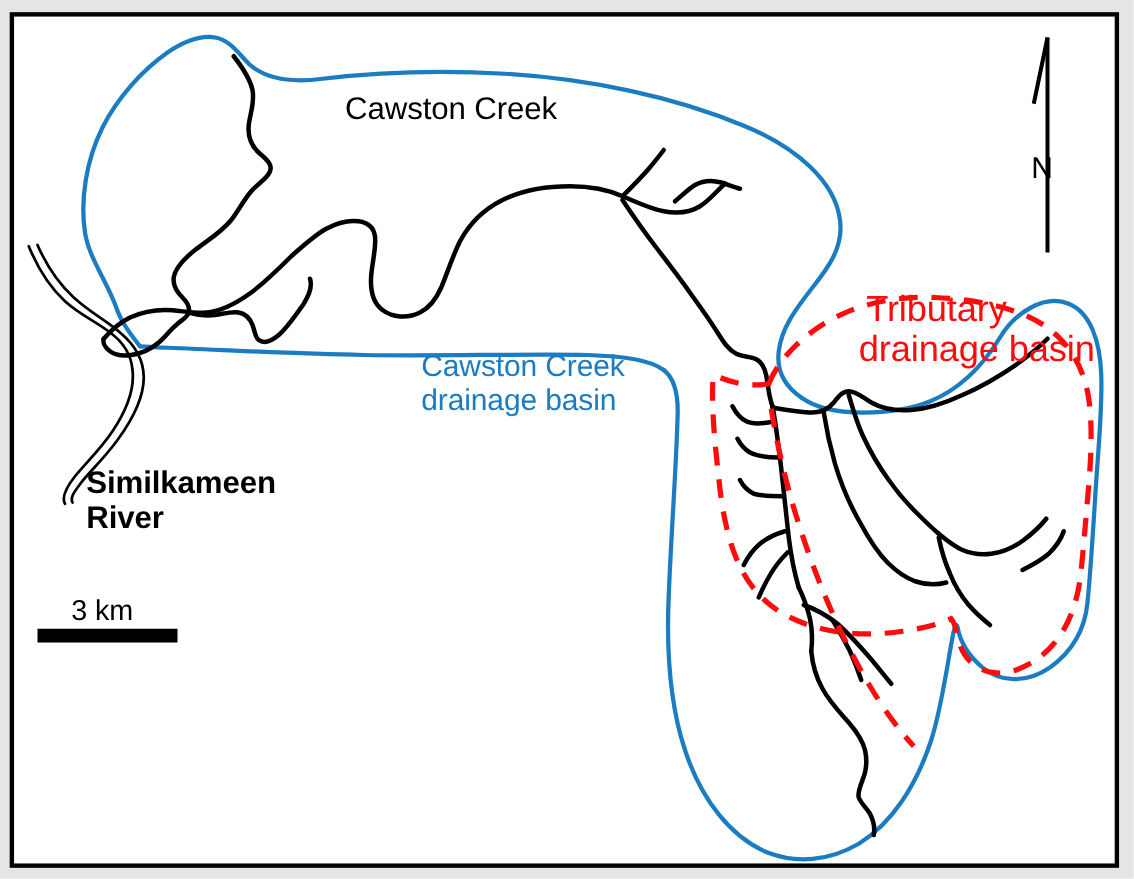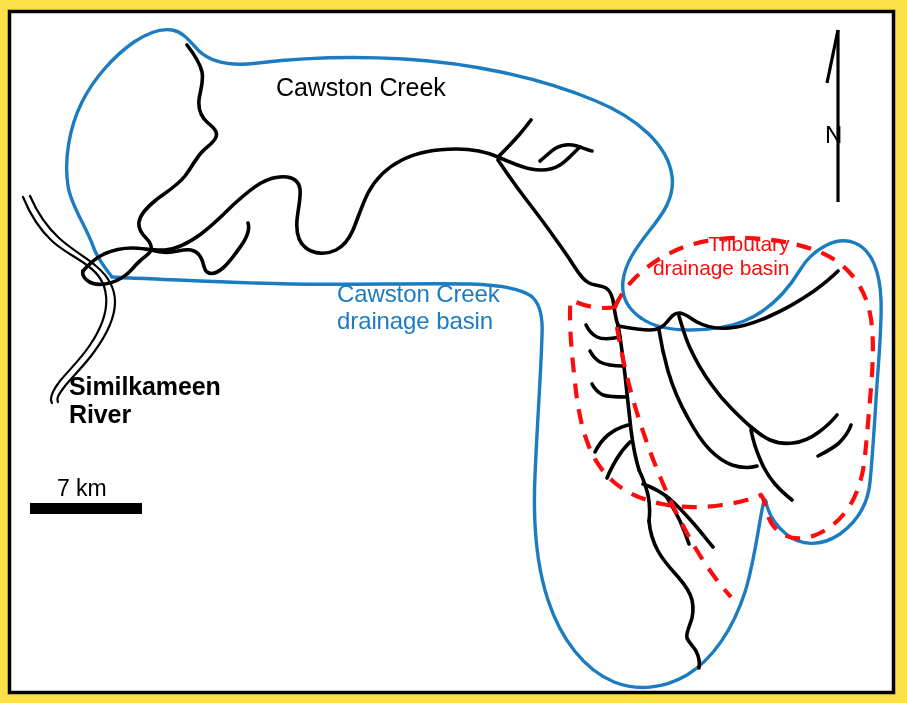--- a/index.html
+++ b/index.html
@@ -8,21 +8,21 @@
     padding: 0;
     background: #ffffff;
   }
   body {
     font-family: "Liberation Sans", sans-serif;
   }
   #map-figure {
     position: relative;
     width: 907px;
     height: 703px;
-    background: #fde047;
+    background: #e5e5e5;
     overflow: hidden;
   }
   #map-svg {
     position: absolute;
     left: 0;
     top: 0;
     width: 907px;
     height: 703px;
     display: block;
   }
@@ -38,25 +38,25 @@
     font-size: 25px;
     color: #000000;
   }
   #label-basin {
     left: 337px;
     top: 281px;
     font-size: 24px;
     color: #1b7cc1;
   }
   #label-tributary {
-    left: 659px;
+    left: 693px;
     top: 232px;
-    font-size: 21px;
+    font-size: 29px;
     color: #fc0d0d;
-    text-align: right;
+    text-align: left;
   }
   #label-tributary .line2 { display:block; margin-left:-6px; }
   #label-similkameen {
     left: 69px;
     top: 372px;
     font-size: 25px;
     color: #000000;
     font-weight: bold;
   }
   #label-scale {
@@ -317,17 +317,17 @@
   </svg>
 
   <div class="map-label" id="label-cawston-creek">Cawston Creek</div>
 
   <div class="map-label" id="label-basin"><span>Cawston Creek</span><br><span>drainage basin</span></div>
 
   <div class="map-label" id="label-tributary"><span>Tributary</span><span class="line2">drainage basin</span></div>
 
   <div class="map-label" id="label-similkameen"><span>Similkameen</span><br><span>River</span></div>
 
-  <div class="map-label" id="label-scale">7 km</div>
+  <div class="map-label" id="label-scale">3 km</div>
 
   <div class="map-label" id="label-north">N</div>
 
 </div>
 
 </body></html>

